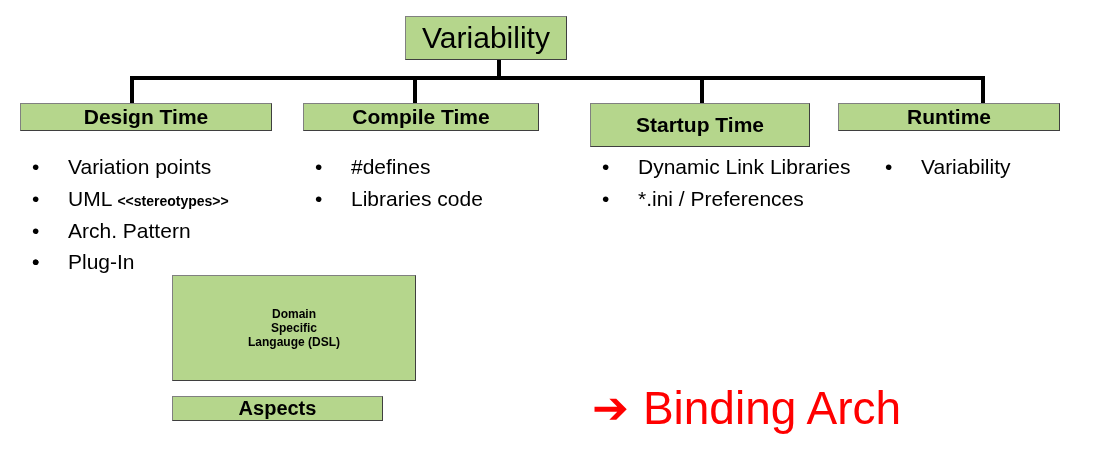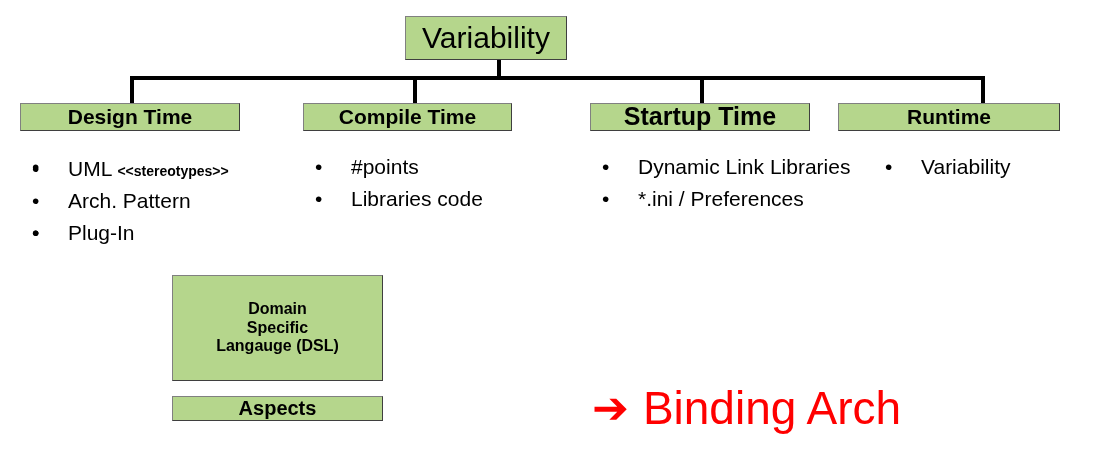--- a/index.html
+++ b/index.html
@@ -97,36 +97,37 @@
     <span>Variability</span>
   </div>
 
   <div class="conn" style="left:497px; top:60px; width:4px; height:19px;"></div>
   <div class="conn" style="left:130px; top:76px; width:855px; height:4px;"></div>
   <div class="conn" style="left:130px; top:76px; width:4px; height:28px;"></div>
   <div class="conn" style="left:413px; top:76px; width:4px; height:28px;"></div>
   <div class="conn" style="left:700px; top:76px; width:4px; height:28px;"></div>
   <div class="conn" style="left:981px; top:76px; width:4px; height:28px;"></div>
 
-  <div class="gbox" style="left:20px; top:103px; width:220px; height:28px; font-size:21px;">
+  <div class="gbox" style="left:20px; top:103px; width:252px; height:28px; font-size:21px;">
     <span>Design Time</span>
   </div>
-  <div class="gbox" style="left:303px; top:103px; width:209px; height:28px; font-size:21px;">
+  <div class="gbox" style="left:303px; top:103px; width:236px; height:28px; font-size:21px;">
     <span>Compile Time</span>
   </div>
-  <div class="gbox" style="left:590px; top:103px; width:220px; height:28px; font-size:25px;">
+  <div class="gbox" style="left:590px; top:103px; width:220px; height:44px; font-size:21px;">
     <span>Startup Time</span>
   </div>
   <div class="gbox" style="left:824px; top:103px; width:222px; height:28px; font-size:21px;margin-left:14px;">
     <span>Runtime</span>
   </div>
 
   <div class="blist" style="left:22px; top:152px; width:270px;">
     <div class="bitem">
       <span class="dot">•</span>
+      <span>Variation points</span>
     </div>
     <div class="bitem">
       <span class="dot">•</span>
       <span>UML </span><span class="small-note">&lt;&lt;stereotypes&gt;&gt;</span>
     </div>
     <div class="bitem">
       <span class="dot">•</span>
       <span>Arch. Pattern</span>
     </div>
     <div class="bitem">
@@ -134,21 +135,21 @@
     </div>
     <div class="bitem">
       <span class="dot">•</span>
       <span>Plug-In</span>
     </div>
   </div>
 
   <div class="blist" style="left:305px; top:152px; width:250px;">
     <div class="bitem">
       <span class="dot">•</span>
-      <span>#points</span>
+      <span>#defines</span>
     </div>
     <div class="bitem">
       <span class="dot">•</span>
       <span>Libraries code</span>
     </div>
   </div>
 
   <div class="blist" style="left:592px; top:152px; width:265px;">
     <div class="bitem">
       <span class="dot">•</span>
@@ -160,21 +161,21 @@
     </div>
   </div>
 
   <div class="blist" style="left:875px; top:152px; width:230px;">
     <div class="bitem">
       <span class="dot">•</span>
       <span>Variability</span>
     </div>
   </div>
 
-  <div class="gbox" style="left:172px; top:275px; width:211px; height:106px; font-size:16px; white-space:pre-line;">
+  <div class="gbox" style="left:172px; top:275px; width:244px; height:106px; font-size:12px; white-space:pre-line;">
     <span>Domain
 Specific
 Langauge (DSL)</span>
   </div>
   <div class="gbox" style="left:172px; top:396px; width:211px; height:25px; font-size:20px;text-align:right;">
     <span>Aspects</span>
   </div>
 
   <div id="binding-time" style="left:592px; top:385px;">
     <span class="arrow-glyph">➔</span>

